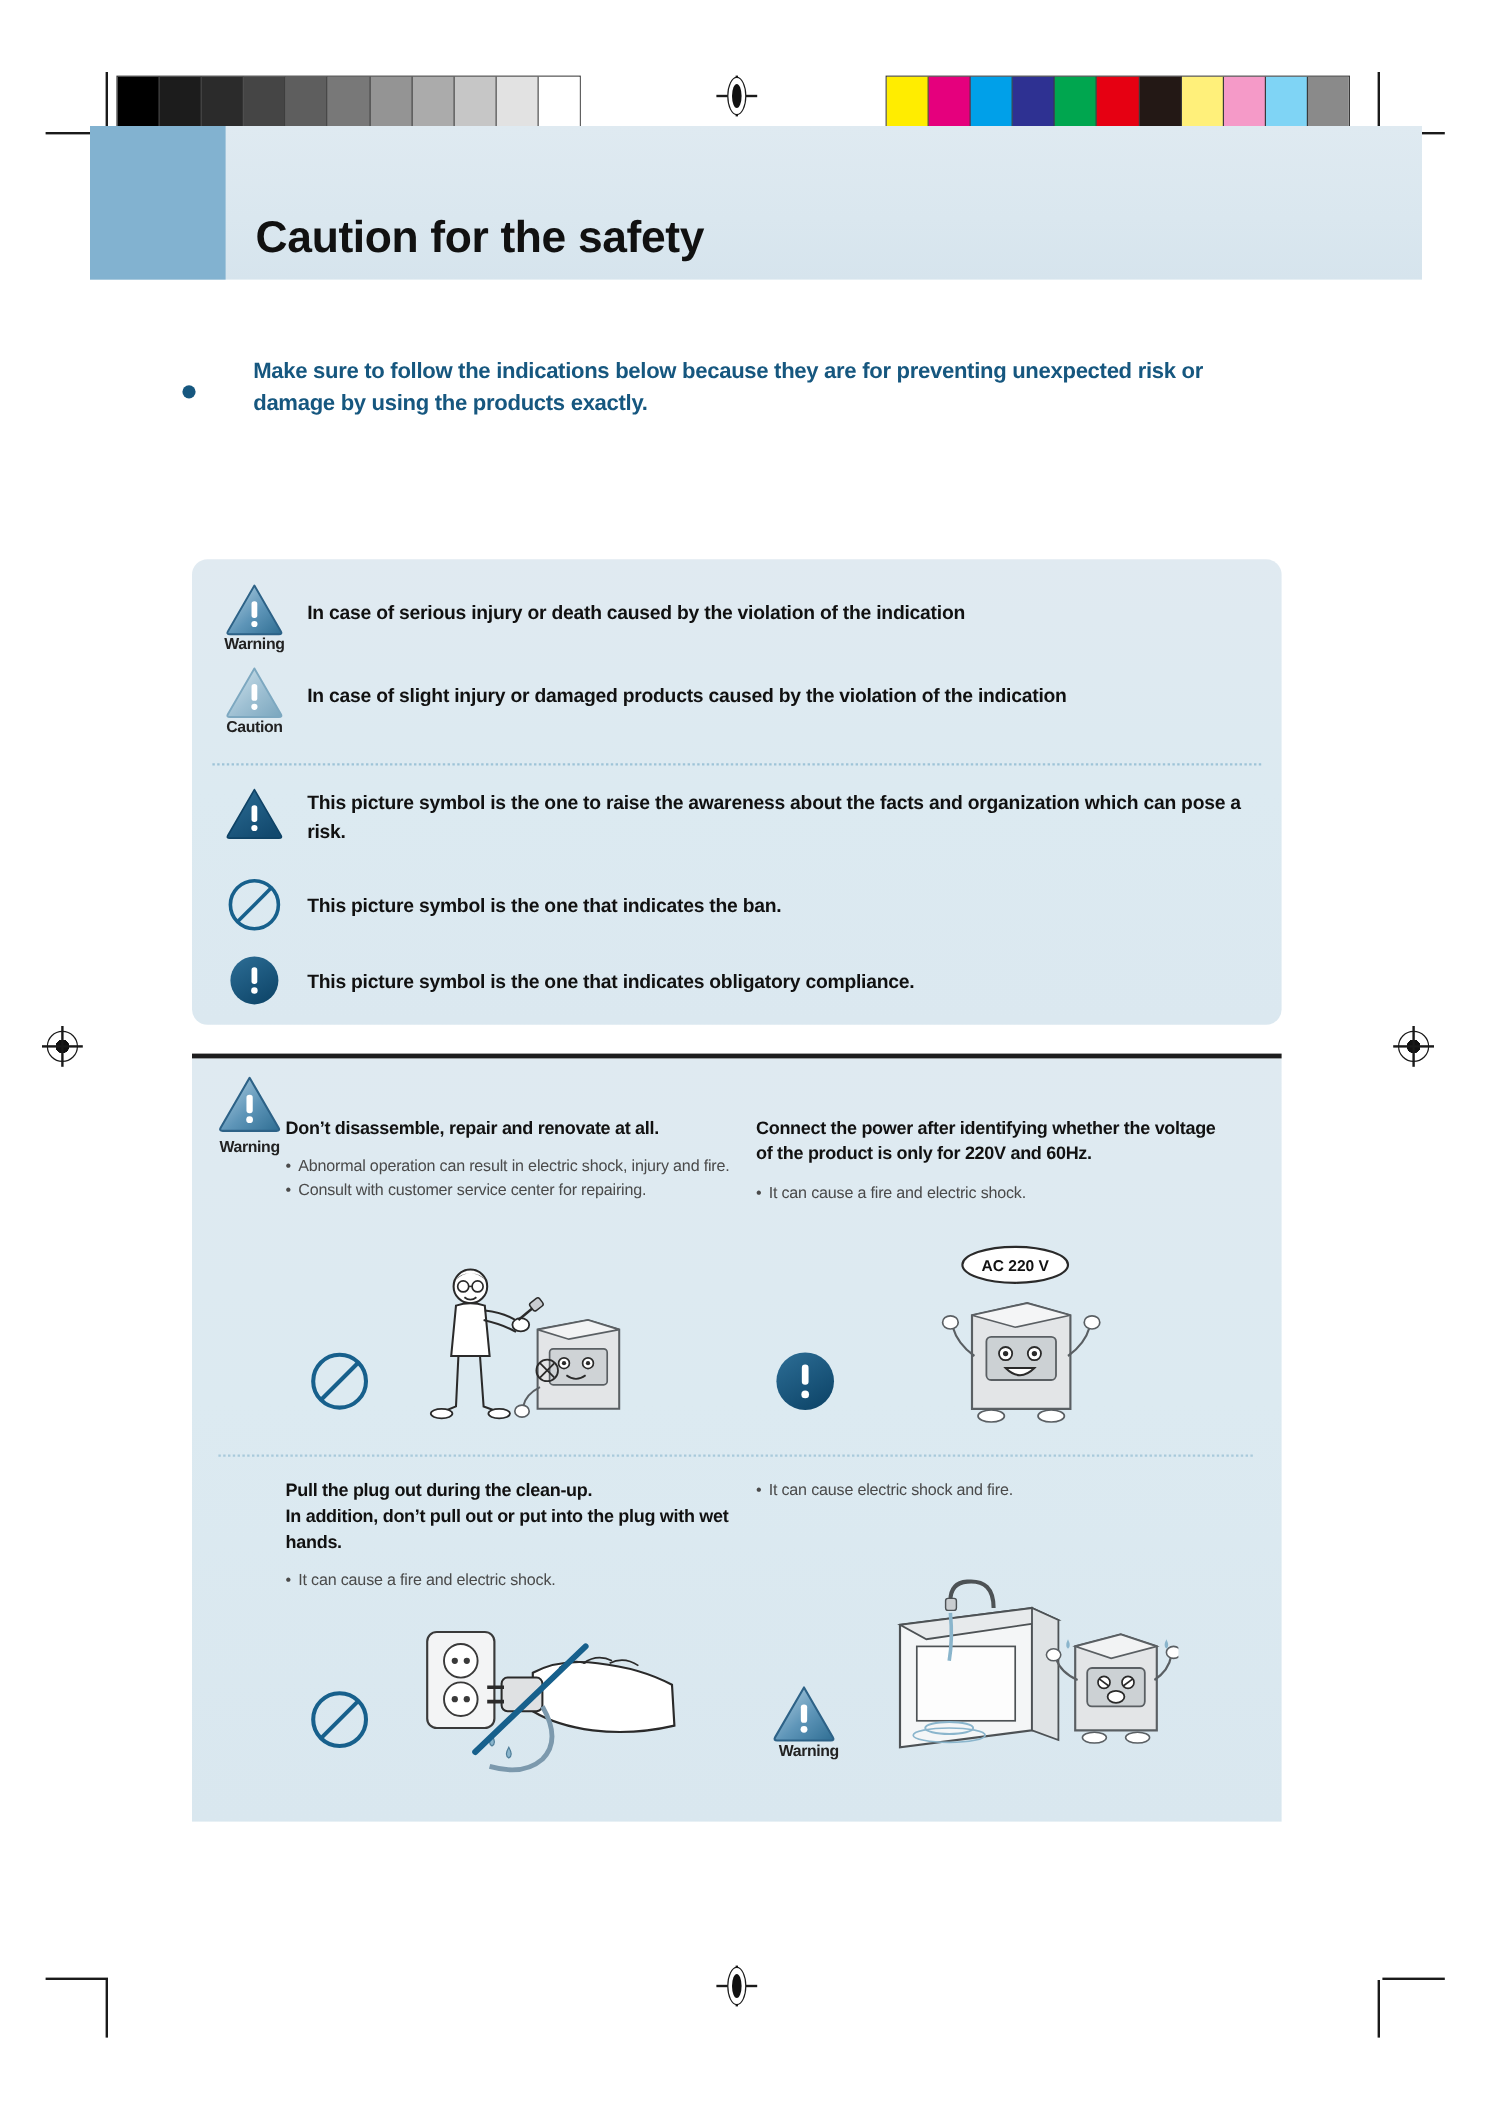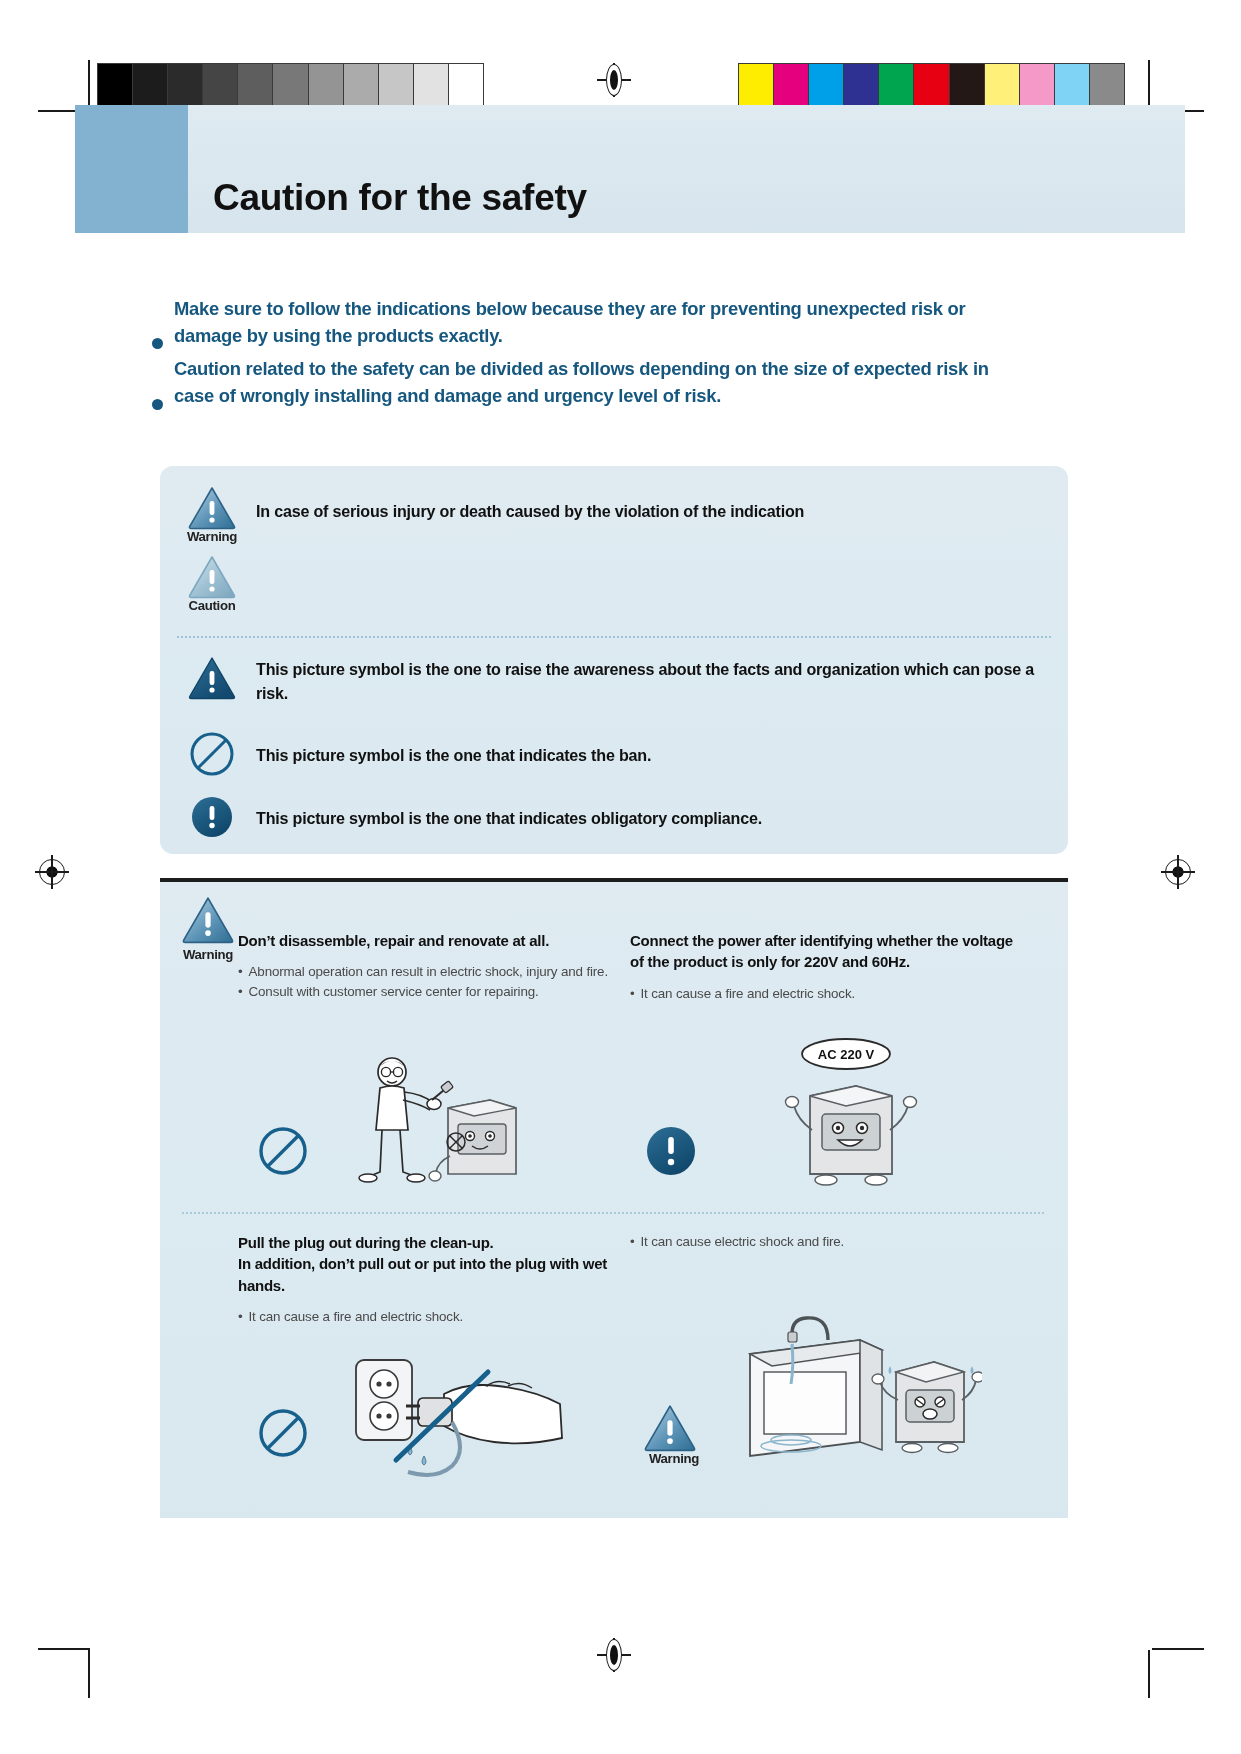--- a/index.html
+++ b/index.html
@@ -48,21 +48,21 @@
     background: #82b2d0;
   }
   .page-title {
     position: absolute; left: 213px; top: 177px;
     font-size: 37px; font-weight: bold; color: #111;
     letter-spacing: -0.3px;
   }
 
   
   .intro { position: absolute; left: 152px; top: 296px; width: 880px; }
-  .intro-item { display: flex; align-items: flex-end; margin-bottom: 7px; }
+  .intro-item { display: flex; align-items: center; margin-bottom: 7px; gap: 37px; }
   .intro-dot {
     width: 11px; height: 11px; border-radius: 50%;
     background: #16577f; margin-top: 8px; margin-right: 11px; flex: 0 0 auto;
   }
   .intro-text {
     font-size: 18.4px; font-weight: bold; color: #16577f;
     line-height: 1.45; letter-spacing: -0.25px;
   }
 
   
@@ -183,24 +183,20 @@
   </div>
 
   <div class="header-band"></div>
   <div class="header-tab"></div>
   <div class="page-title">Caution for the safety</div>
 
   <div class="intro">
     <div class="intro-item">
       <div class="intro-dot"></div>
       <div class="intro-text">Make sure to follow the indications below because they are for preventing unexpected risk or damage by using the products exactly.</div>
-    </div>
-    <div class="intro-item">
-      <div class="intro-dot"></div>
-      <div class="intro-text">Caution related to the safety can be divided as follows depending on the size of expected risk in case of wrongly installing and damage and urgency level of risk.</div>
     </div>
   </div>
 
   <div class="legend-panel">
 
     <div class="legend-row" style="left:22px; top:20px; width:870px;">
       <div class="tri-icon">
         <div class="tri-shape">
           <svg width="50" height="44" viewBox="0 0 50 44">
             <defs>
@@ -231,20 +227,21 @@
                   <stop offset="100%" stop-color="#7aa6be"></stop>
             </linearGradient>
               </defs>
             <path d="M25 2 L47 40 Q48.5 42.5 45.5 42.5 L4.5 42.5 Q1.5 42.5 3 40 Z" fill="url(#gC)" stroke="#7da8c0" stroke-width="1.6" stroke-linejoin="round"></path>
             <rect x="22.6" y="15" width="4.8" height="14" rx="2.2" fill="#fff"></rect>
             <circle cx="25" cy="34" r="2.6" fill="#fff"></circle>
           </svg>
         </div>
         <div class="tri-caption">Caution</div>
       </div>
+      <div class="legend-text" style="margin-left:14px; margin-top:13px;">In case of slight injury or damaged products caused by the violation of the indication</div>
     </div>
 
     <div class="legend-divider"></div>
 
     <div class="legend-row" style="left:22px; top:190px; width:870px;">
       <div class="ban-icon">
         <svg width="50" height="44" viewBox="0 0 50 44">
           <defs>
               <linearGradient id="gR" x1="0" y1="0" x2="0.7" y2="1">
             <stop offset="0%" stop-color="#2d6e96"></stop>

